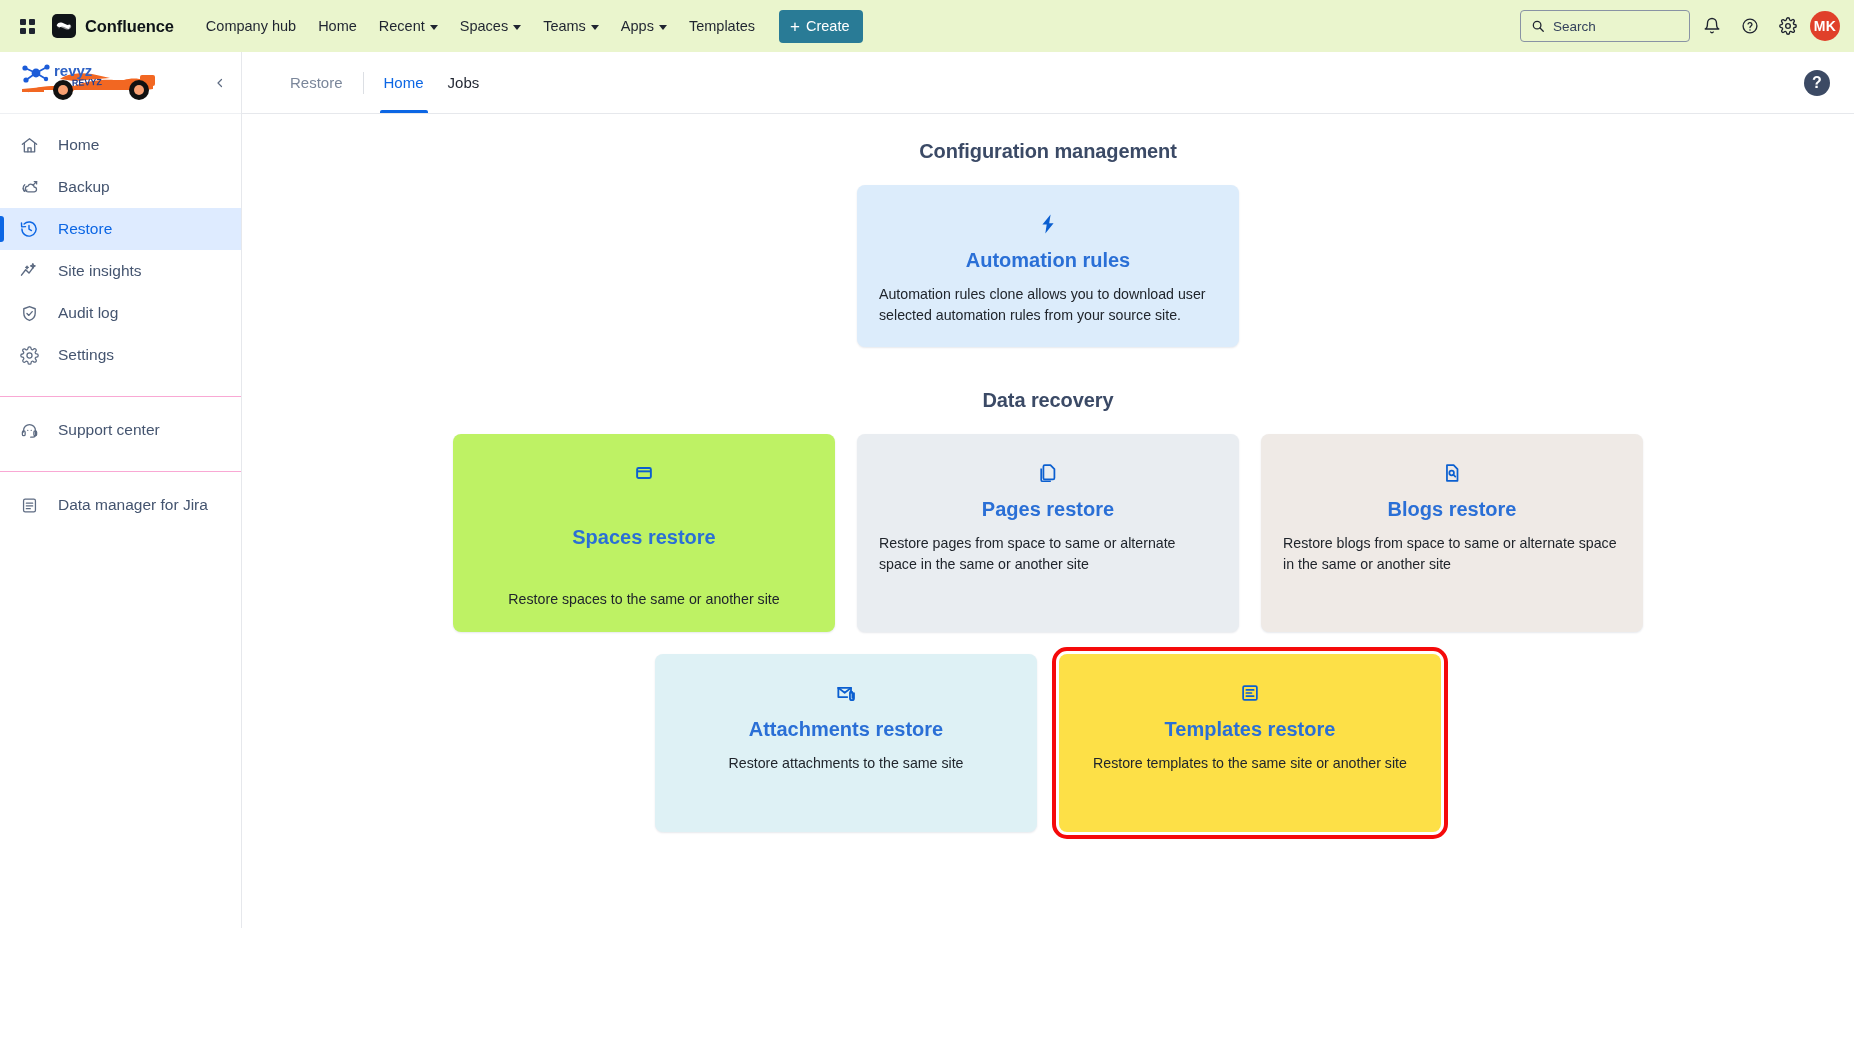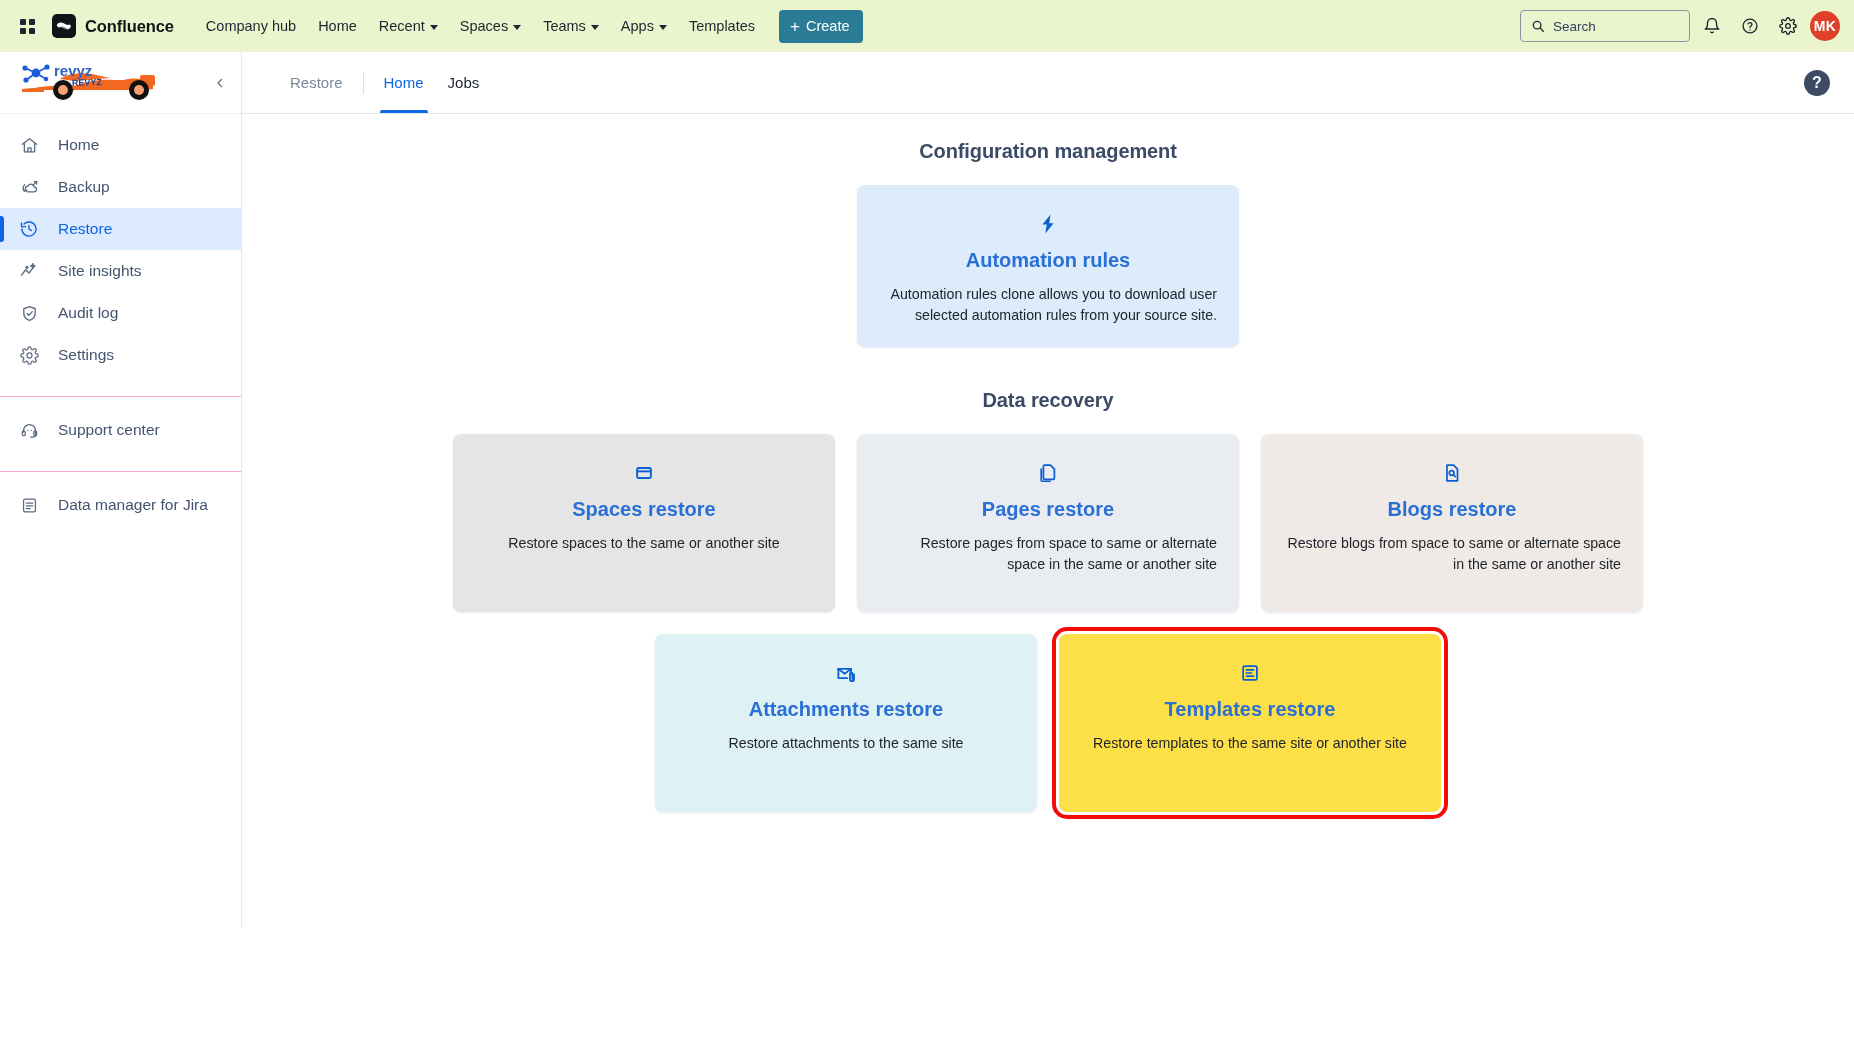--- a/index.html
+++ b/index.html
@@ -137,26 +137,26 @@
     padding: 26px 22px 22px 22px;
     display:flex; flex-direction:column; align-items:center;
     cursor:pointer; position:relative;
     box-shadow: 0 1px 2px rgba(9,30,66,0.10);
   }
   .card .card-ico { color:#0b5fd0; margin-bottom: 12px; height:26px; display:flex; align-items:center; }
   .card .card-title {
     font-size: 20px; font-weight:600; color:#2a6fd6; margin-bottom: 12px; text-align:center;
   }
   .card .card-desc {
-    font-size: 14.2px; color:#20252c; line-height: 1.45; text-align:right; width:100%;
+    font-size: 14.2px; color:#20252c; line-height: 1.45; text-align:left; width:100%;
   }
   .card .card-desc.center { text-align:center; }
 
   .card.c-auto   { background:#dcecfb; width:382px; min-height:152px; }
-  .card.c-spaces { background:#e5e5e5; }
+  .card.c-spaces { background:#bef264;gap:28px; }
   .card.c-pages  { background:#e9edf1; }
   .card.c-blogs  { background:#efeae6; }
   .card.c-attach { background:#def1f5; }
   .card.c-templ  { background:#fde047; }
 
   .card.highlight {
     outline: 4px solid #f50a0a; outline-offset: 3px;
   }
   .card.c-templ.highlight { box-shadow:none; }
 

